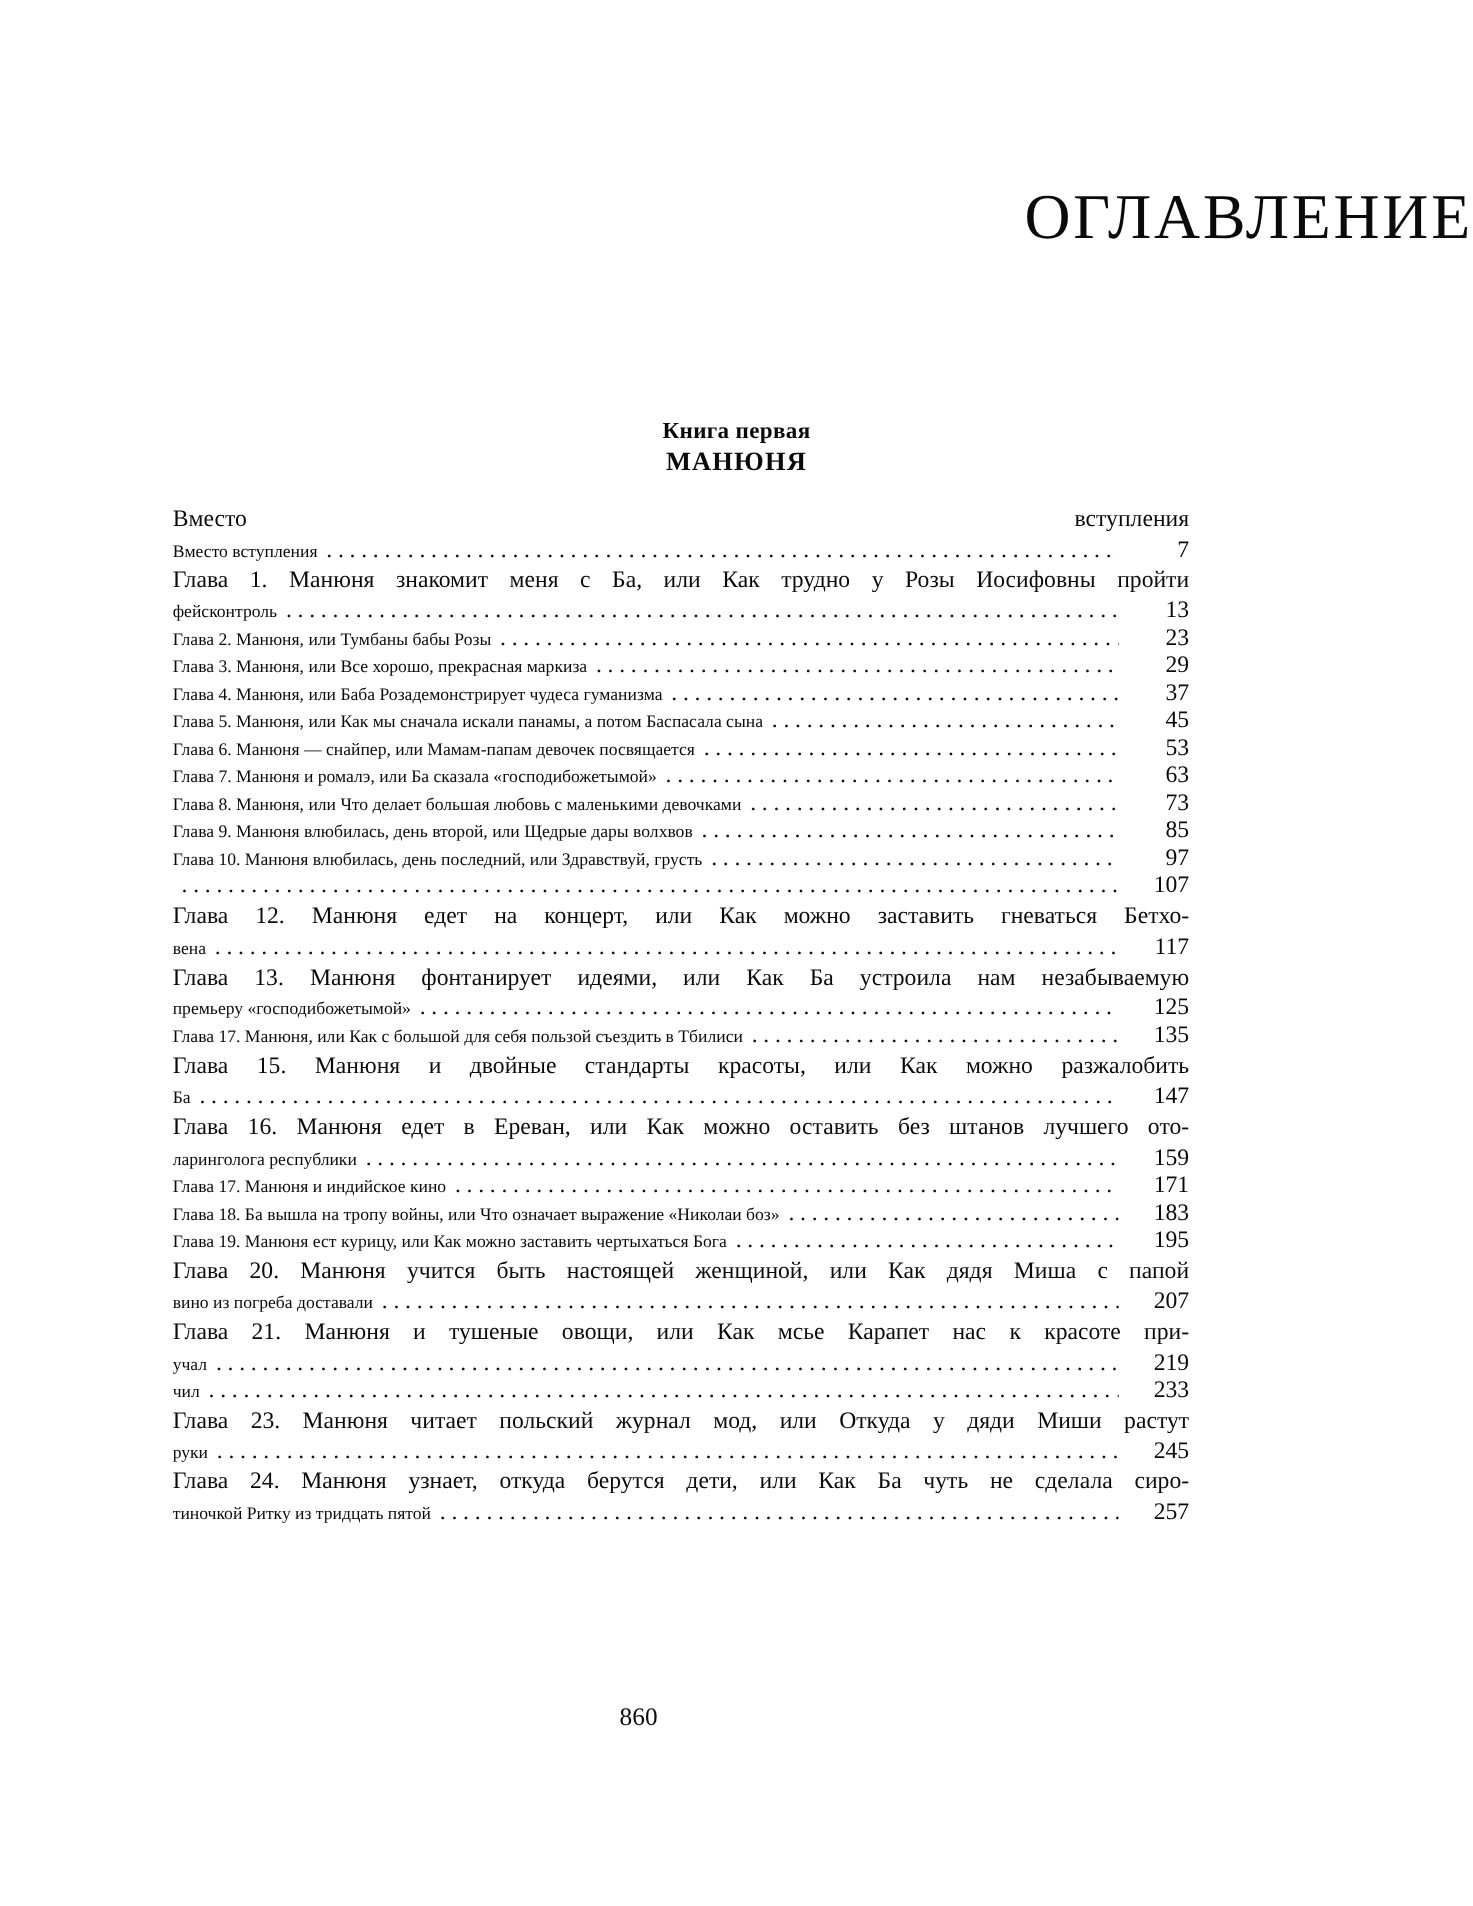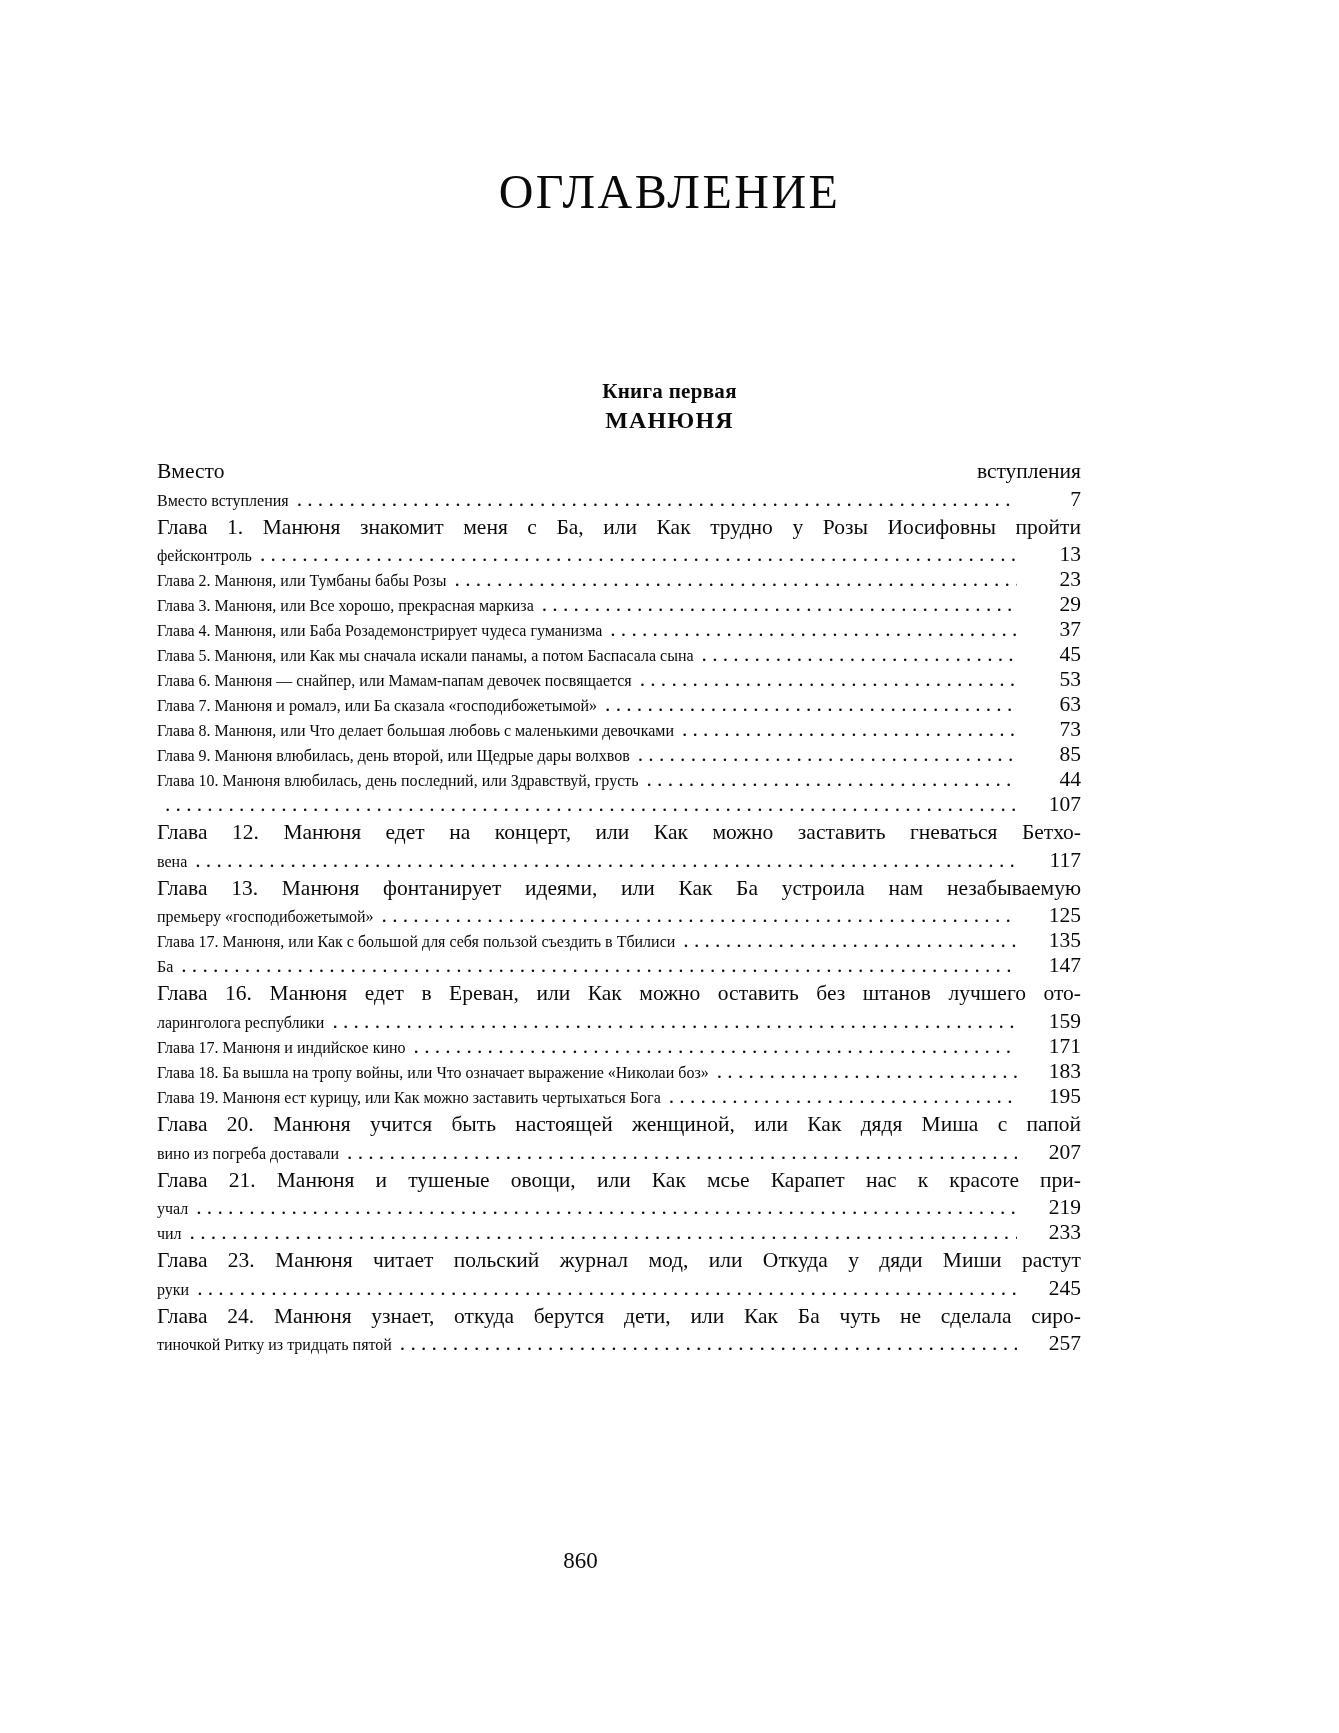--- a/index.html
+++ b/index.html
@@ -25,22 +25,22 @@
     height: 1733px;
     box-sizing: border-box;
   }
 
   
   .doc-title {
     position: absolute;
     left: 0;
     top: 168px;
     width: 1339px;
-    text-align: center;
-    font-size: 48px;
+    text-align: right;
+    font-size: 58px;
     line-height: 1;
     letter-spacing: 2.5px;
     font-weight: 400;
     font-family: "Liberation Serif", "DejaVu Serif", serif;
   }
 
   
   .book-heading {
     position: absolute;
     left: 0;
@@ -200,21 +200,21 @@
         <div class="tail">
           <span class="tail-text"><span class="chapter-label">Глава 9.</span> <span class="entry-title">Манюня влюбилась, день второй, или Щедрые дары волхвов</span></span>
           <span class="dots">..........................................................................................................</span>
           <span class="page-num">85</span>
         </div>
       </div>
       <div class="entry-block">
         <div class="tail">
           <span class="tail-text"><span class="chapter-label">Глава 10.</span> <span class="entry-title">Манюня влюбилась, день последний, или Здравствуй, грусть</span></span>
           <span class="dots">..........................................................................................................</span>
-          <span class="page-num">44</span>
+          <span class="page-num">97</span>
         </div>
       </div>
       <div class="entry-block">
         <div class="tail">
           <span class="dots">..........................................................................................................</span>
           <span class="page-num">107</span>
         </div>
       </div>
       <div class="entry-block">
         <div class="wrap-line"><span class="chapter-label">Глава 12.</span> <span class="entry-title">Манюня едет на концерт, или Как можно заставить гневаться Бетхо-</span></div>
@@ -233,20 +233,21 @@
         </div>
       </div>
       <div class="entry-block">
         <div class="tail">
           <span class="tail-text"><span class="chapter-label">Глава 17.</span> <span class="entry-title">Манюня, или Как с большой для себя пользой съездить в Тбилиси</span></span>
           <span class="dots">..........................................................................................................</span>
           <span class="page-num">135</span>
         </div>
       </div>
       <div class="entry-block">
+        <div class="wrap-line"><span class="chapter-label">Глава 15.</span> <span class="entry-title">Манюня и двойные стандарты красоты, или Как можно разжалобить</span></div>
         <div class="tail">
           <span class="tail-text"><span class="entry-title">Ба</span></span>
           <span class="dots">..........................................................................................................</span>
           <span class="page-num">147</span>
         </div>
       </div>
       <div class="entry-block">
         <div class="wrap-line"><span class="chapter-label">Глава 16.</span> <span class="entry-title">Манюня едет в Ереван, или Как можно оставить без штанов лучшего ото-</span></div>
         <div class="tail">
           <span class="tail-text"><span class="entry-title">ларинголога республики</span></span>

